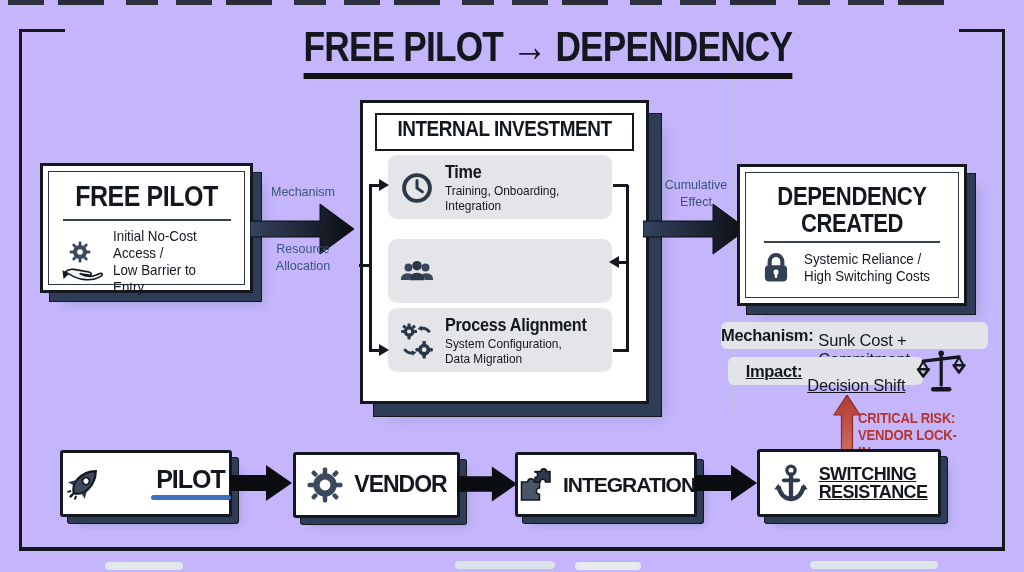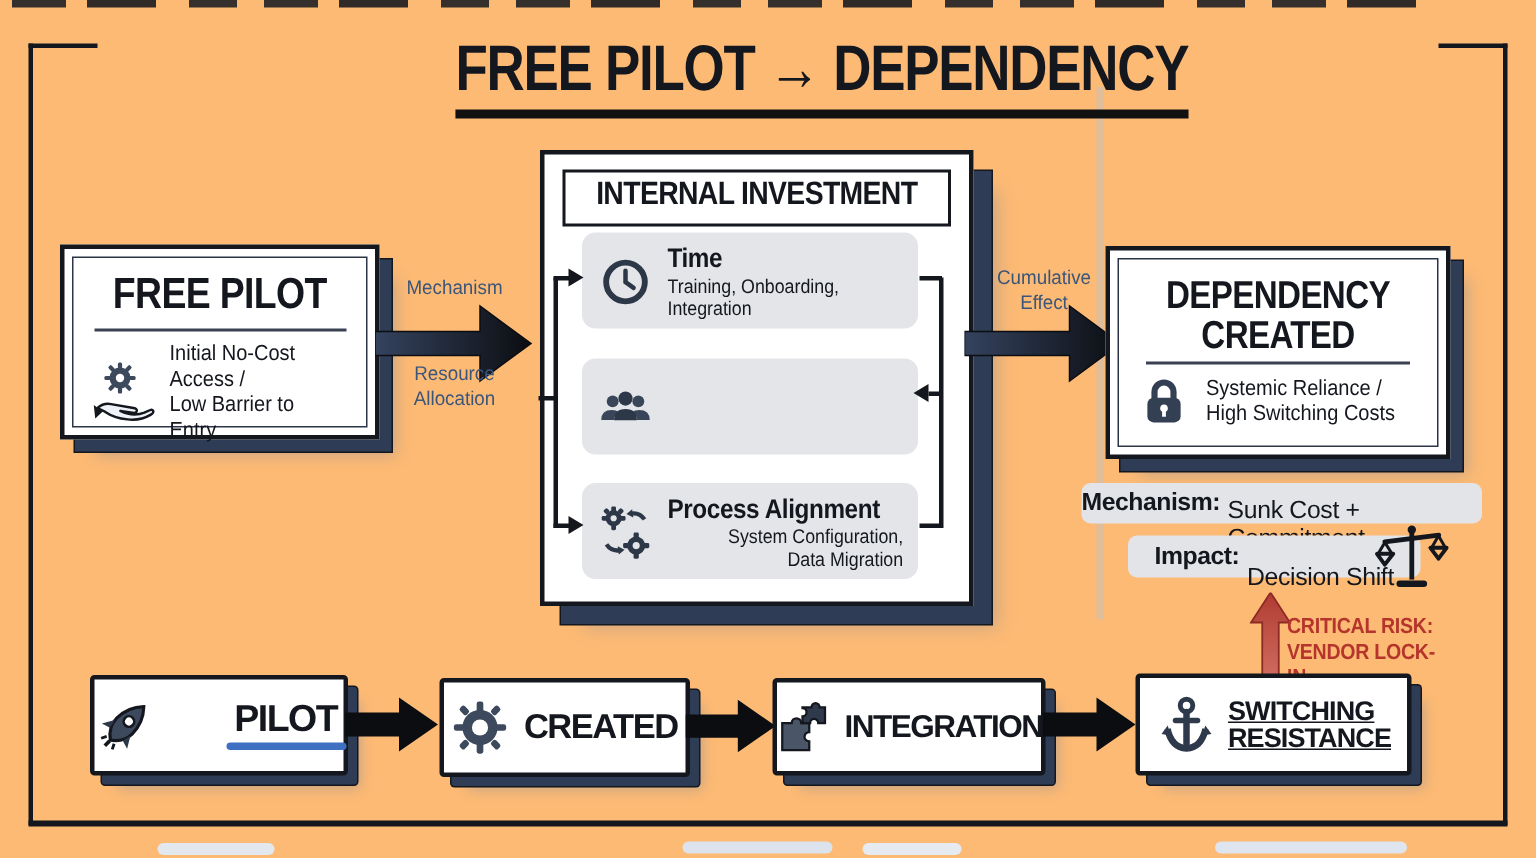--- a/index.html
+++ b/index.html
@@ -1,18 +1,18 @@
 <!DOCTYPE html>
 <html><head>
 <meta charset="utf-8">
 <style>
   * { margin:0; padding:0; box-sizing:border-box; }
   html,body { background:#ffffff; }
   body { font-family:"Liberation Sans", sans-serif; color:#14171d; }
-  .canvas { position:relative; width:1024px; height:572px; overflow:hidden; background:#fdba74; }
+  .canvas { position:relative; width:1024px; height:572px; overflow:hidden; background:#c4b5fd; }
 
   
   .top-strip { position:absolute; left:8px; top:0; width:956px; height:5px; opacity:.88;
     background:repeating-linear-gradient(90deg,#1a1d23 0 36px, transparent 36px 50px, #15181e 50px 96px, transparent 96px 118px, #1a1d23 118px 150px, transparent 150px 168px); }
   .bottom-blob { position:absolute; height:8px; border-radius:4px; }
 
   
   .frame { position:absolute; background:#14171d; }
 
   
@@ -160,21 +160,21 @@
         <circle cx="6.6" cy="9.2" r="2.5"></circle>
         <circle cx="17.4" cy="9.2" r="2.5"></circle>
         <path d="M1.8 17 q0 -4.2 4.4 -4.2 q2 0 3.1 1 q-2.2 1.4 -2.2 3.2 z"></path>
         <path d="M22.2 17 q0 -4.2 -4.4 -4.2 q-2 0 -3.1 1 q2.2 1.4 2.2 3.2 z"></path>
         <circle cx="12" cy="8" r="3" fill="#2c3748"></circle>
         <path d="M7.2 17.2 q0 -4.8 4.8 -4.8 q4.8 0 4.8 4.8 z" fill="#2c3748"></path>
       </svg>
     </span>
   </div>
 
-  <div class="item" style="left:388px;top:322px;text-align:right;">
+  <div class="item" style="left:388px;top:308px;">
     <span class="item-icon">
       <svg width="38" height="38" viewBox="0 0 24 24">
         <g fill="#2c3748">
           <circle cx="7" cy="6" r="3.4"></circle>
           <rect x="6" y="1" width="2" height="2.4" rx=".6"></rect>
             <rect x="6" y="8.6" width="2" height="2.4" rx=".6"></rect>
           <rect x="2" y="5" width="2.4" height="2" rx=".6"></rect>
             <rect x="9.6" y="5" width="2.4" height="2" rx=".6"></rect>
           <rect x="3" y="2" width="2" height="2" rx=".6" transform="rotate(45 4 3)"></rect>
             <rect x="9" y="2" width="2" height="2" rx=".6" transform="rotate(-45 10 3)"></rect>
@@ -233,21 +233,21 @@
         <span class="desc">Systemic Reliance /
 High Switching Costs</span>
       </div>
     </div>
   </div>
 
   <div class="note-pill" style="left:721px;top:322px;width:267px;height:27px;">
     <b>Mechanism:</b>
     <span class="val">Sunk Cost + Commitment</span>
   </div>
-  <div class="note-pill" style="left:752px;top:357px;width:195px;height:28px;">
+  <div class="note-pill" style="left:728px;top:357px;width:195px;height:28px;text-decoration:underline;">
     <b>Impact:</b>
     <span class="val">Decision Shift</span>
   </div>
   <span style="position:absolute;left:916px;top:348px;">
     <svg width="50" height="46" viewBox="0 0 25 23">
       <circle cx="12.6" cy="2.6" r="1.4" fill="#14171d"></circle>
       <path d="M3.6 6.6 L21.6 4.4" stroke="#14171d" stroke-width="1.6" stroke-linecap="round"></path>
       <path d="M12.6 3.6 V19.2" stroke="#14171d" stroke-width="1.6"></path>
       <path d="M8.6 20.6 h8" stroke="#14171d" stroke-width="2.2" stroke-linecap="round"></path>
       <path d="M1 10.6 h5.4 L3.6 14.2 z" fill="none" stroke="#14171d" stroke-width="1.3" stroke-linejoin="round"></path>
@@ -296,21 +296,21 @@
           <rect x="1" y="10.6" width="5" height="2.8" rx="1"></rect>
           <rect x="18" y="10.6" width="5" height="2.8" rx="1"></rect>
           <rect x="3.4" y="3.4" width="4" height="2.8" rx="1" transform="rotate(45 5.4 4.8)"></rect>
           <rect x="16.6" y="3.4" width="4" height="2.8" rx="1" transform="rotate(-45 18.6 4.8)"></rect>
           <rect x="3.4" y="17.8" width="4" height="2.8" rx="1" transform="rotate(-45 5.4 19.2)"></rect>
           <rect x="16.6" y="17.8" width="4" height="2.8" rx="1" transform="rotate(45 18.6 19.2)"></rect>
           <circle cx="12" cy="12" r="3.4" fill="#fff"></circle>
         </g>
       </svg>
     </span>
-    <span class="mini-label" style="font-size:23px;">CREATED</span>
+    <span class="mini-label" style="font-size:23px;">VENDOR</span>
   </div>
 
   <svg class="arrow-svg" style="left:457px;top:464px;" width="62" height="40" viewBox="0 0 64 40">
     <polygon points="0,12 36,12 36,2 62,20 36,38 36,28 0,28" fill="#0b0d11"></polygon>
   </svg>
 
   <div class="mini" style="left:515px;top:452px;width:182px;height:65px;">
     <span>
       <svg width="36" height="36" viewBox="0 0 24 24">
         <path d="M3 10 h4.2 a2.1 2.1 0 1 1 4.2 0 H15 v4 a2.1 2.1 0 1 0 0 4.2 V22 H3 z" fill="#4a5668" stroke="#14171d" stroke-width="1"></path>

